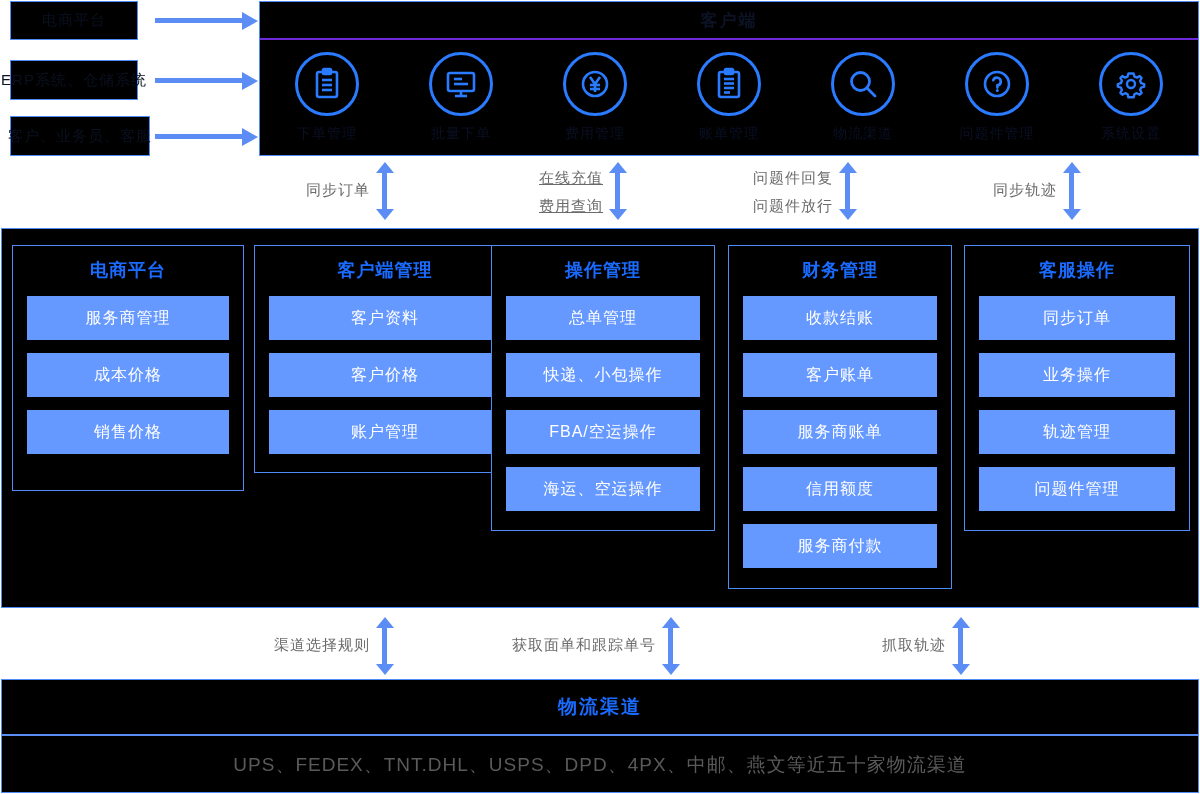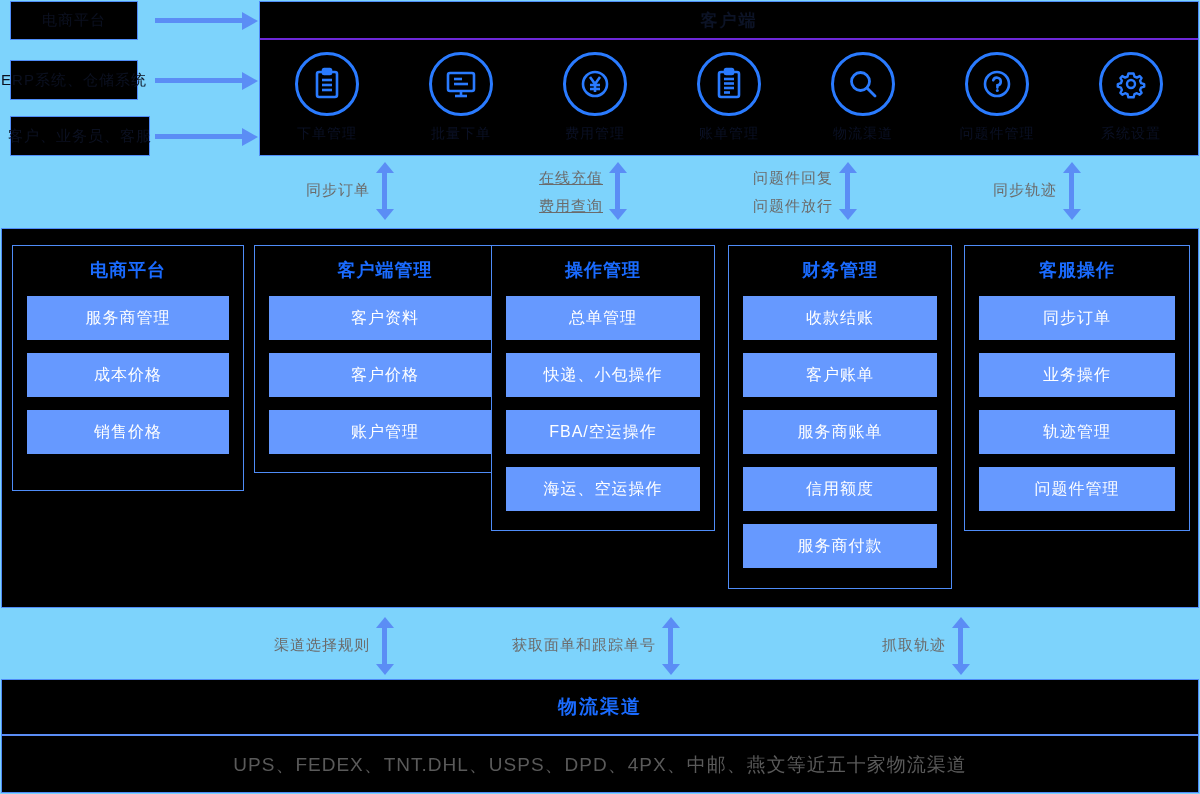--- a/index.html
+++ b/index.html
@@ -3,21 +3,21 @@
 <meta charset="utf-8">
 <title>物流系统架构图</title>
 <style>
   * { box-sizing: border-box; margin: 0; padding: 0; }
   html, body {
     width: 1200px; height: 794px;
     background: #000;
     font-family: "Liberation Sans", "DejaVu Sans", sans-serif;
     overflow: hidden;
   }
-  #stage { position: relative; width: 1200px; height: 794px; background: #7dd3fc; padding-left: 36px; }
+  #stage { position: relative; width: 1200px; height: 794px; background: #ffffff; padding-left: 36px; }
 
   
   .abs { position: absolute; }
 
   
   .src-box {
     border: 1px solid #4f8cf7;
     background: #000;
     display: flex; align-items: center; justify-content: center;
     color: #0b1020;

